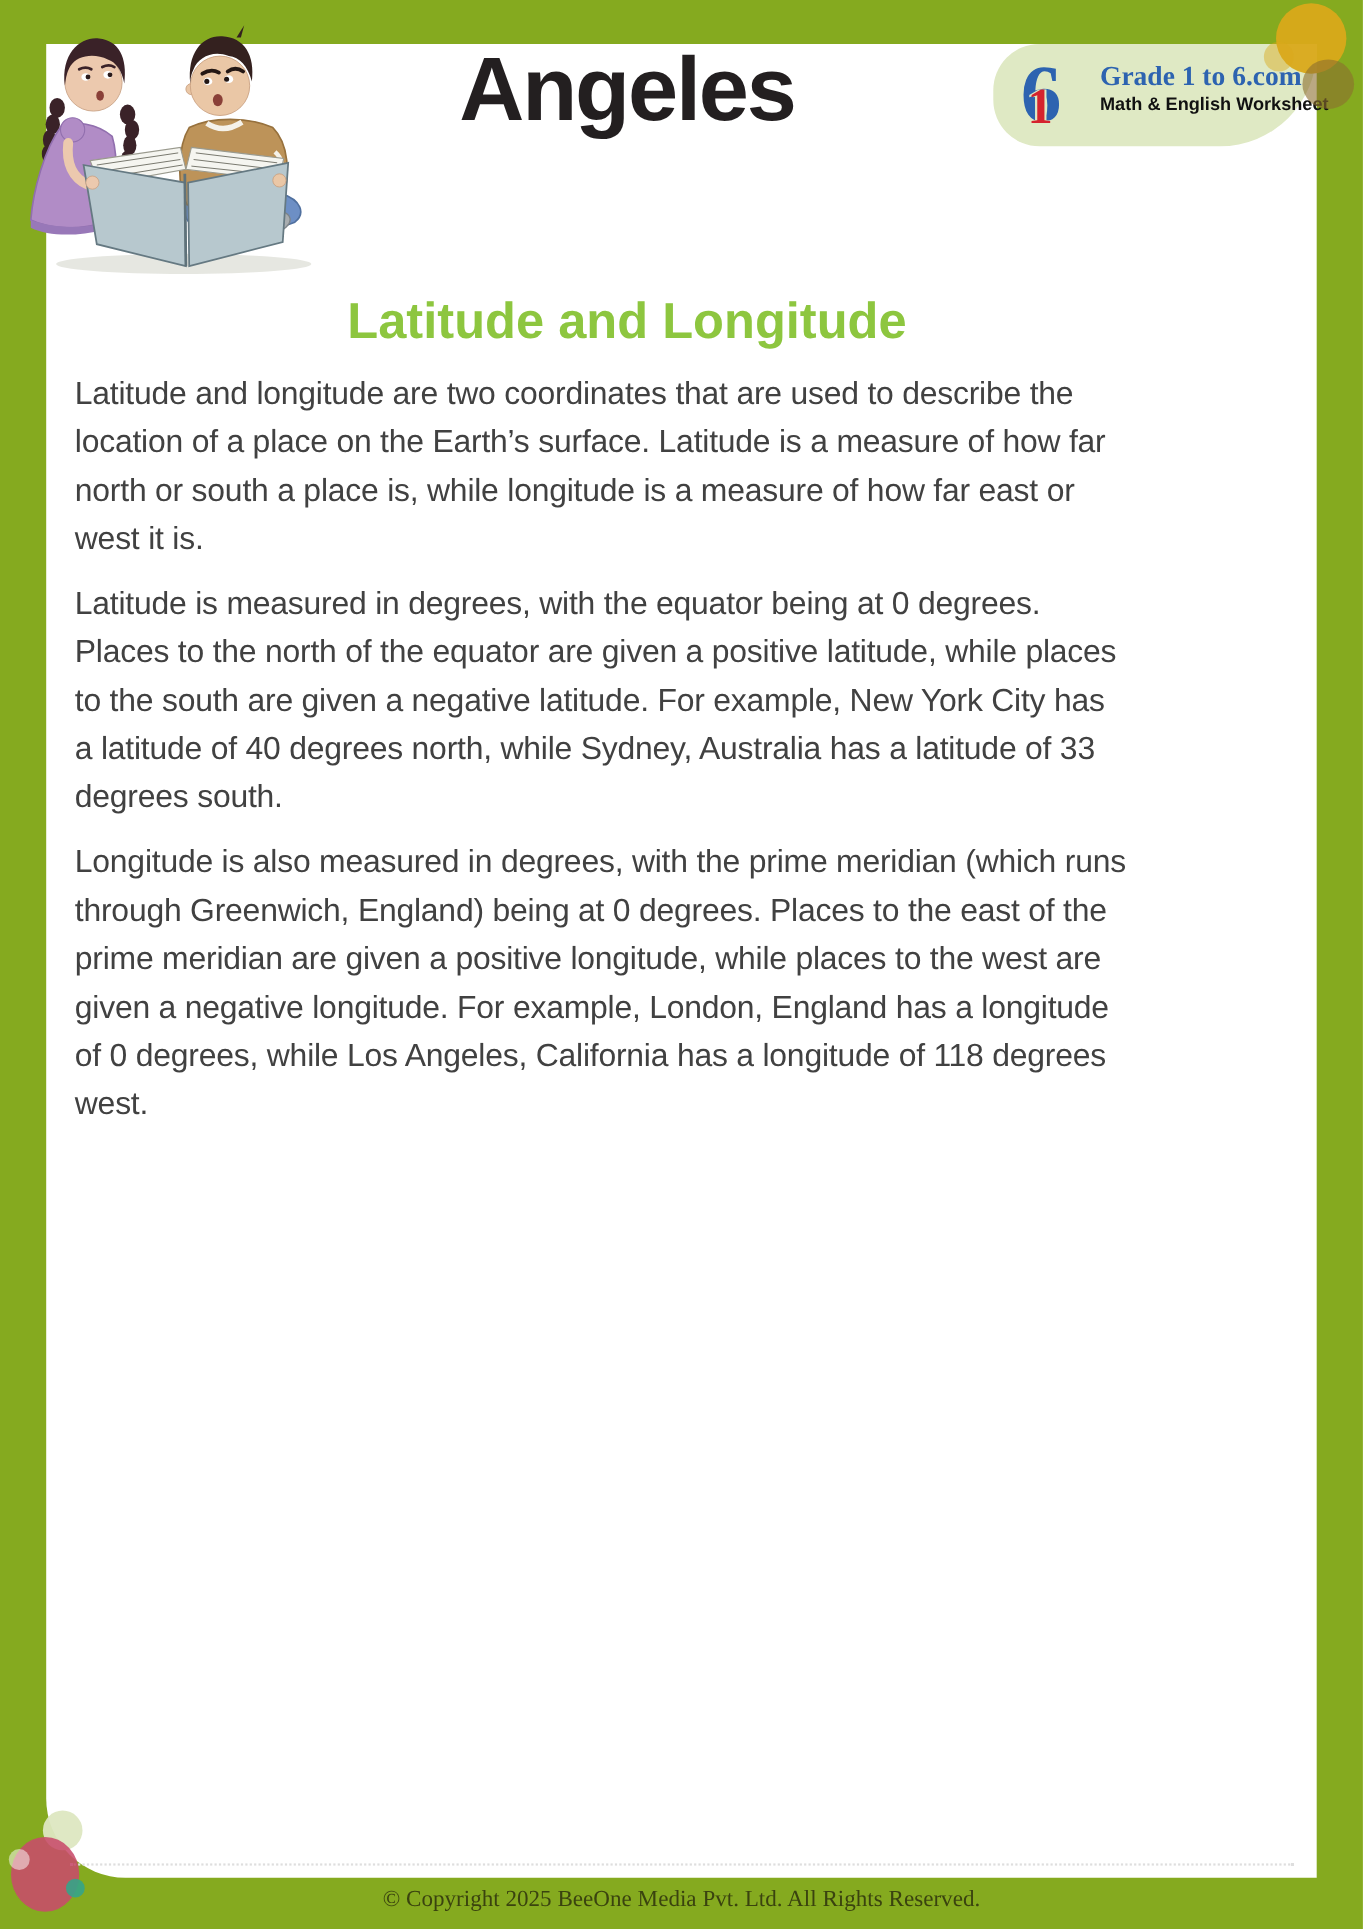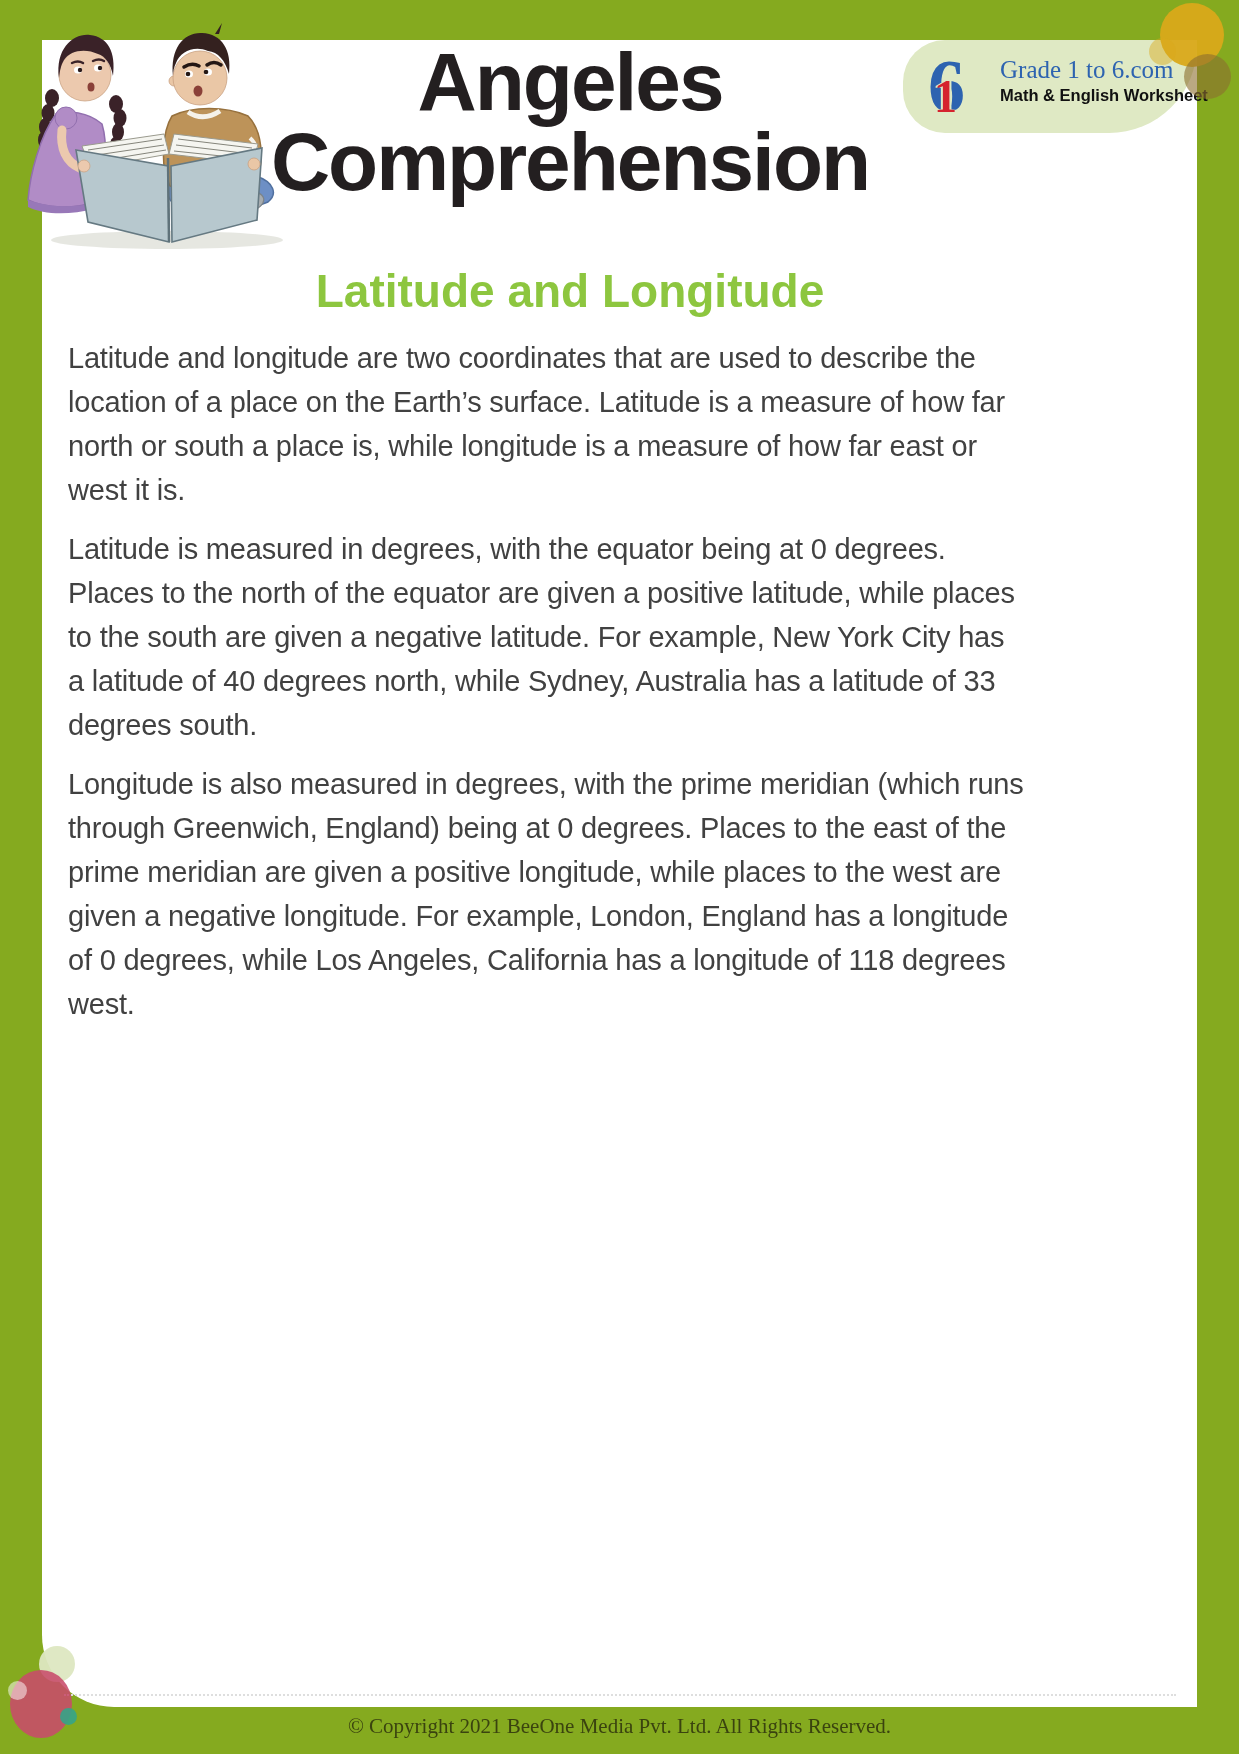--- a/index.html
+++ b/index.html
@@ -9,21 +9,21 @@
   
   #sheet{position:absolute;left:42px;top:40px;width:1155px;height:1667px;background:#ffffff;border-radius:0 0 0 72px;}
   #perforation{position:absolute;left:64px;top:1694px;width:1112px;border-top:2px dotted #dedede;}
 
   
   #logo-pill{position:absolute;left:903px;top:40px;width:294px;height:93px;background:var(--logo-pill-bg,#dfe9c4);border-radius:42px 0 88px 42px;}
   #logo-glyph{position:absolute;left:928px;top:48px;width:70px;height:84px;}
   #logo-six{position:absolute;left:0;top:-4px;font-family:"Liberation Serif",serif;font-weight:700;font-size:74px;line-height:84px;color:var(--logo-blue,#2d63b0);}
   #logo-one{position:absolute;left:6px;top:26px;font-family:"Liberation Serif",serif;font-weight:700;font-size:46px;line-height:46px;color:var(--logo-red,#d5232e);text-shadow:-2px 0 0 #dfe9c4,2px 0 0 #dfe9c4;}
   #logo-text{position:absolute;left:1000px;top:56px;width:200px;}
-  #logo-site{font-family:"Liberation Serif",serif;font-weight:400;font-size:25px;color:var(--logo-blue,#2d63b0);white-space:nowrap;}
+  #logo-site{font-family:"Liberation Serif",serif;font-weight:700;font-size:25px;color:var(--logo-blue,#2d63b0);white-space:nowrap;}
   #logo-tagline{font-weight:700;font-size:16.5px;color:#111111;margin-top:2px;white-space:nowrap;}
 
   
   .circle{position:absolute;border-radius:50%;}
   #circ-gold{left:1160px;top:3px;width:64px;height:64px;background:var(--circle-gold,#d9a91a);opacity:.95;}
   #circ-gold-small{left:1149px;top:38px;width:27px;height:27px;background:var(--circle-gold,#d9a91a);opacity:.45;}
   #circ-olive{left:1184px;top:54px;width:47px;height:45px;background:var(--circle-olive,#8c6e2e);opacity:.6;}
   #circ-pink{left:10px;top:1670px;width:62px;height:68px;background:var(--circle-pink,#c84b6b);opacity:.88;}
   #circ-palegreen{left:39px;top:1646px;width:36px;height:36px;background:#dde7c1;opacity:.95;}
   #circ-white{left:8px;top:1681px;width:19px;height:19px;background:#ffffff;opacity:.5;}
@@ -125,25 +125,24 @@
     <path d="M156,121 L230,130 M154,127 L229,136 M152,133 L228,141" stroke="#77776d" stroke-width="0.9" fill="none"></path>
     <polygon points="54,132 146,148 147,224 66,204" fill="#b7c8ce" stroke="#657982" stroke-width="1.6"></polygon>
     <polygon points="149,148 240,130 235,202 150,224" fill="#b7c8ce" stroke="#657982" stroke-width="1.6"></polygon>
     <line x1="146" y1="140" x2="147" y2="224" stroke="#5f727a" stroke-width="2.5"></line>
     <circle cx="62" cy="148" r="6" fill="#ecc9ae" stroke="#caa487" stroke-width="0.8"></circle>
     <circle cx="232" cy="146" r="6" fill="#eac7a6" stroke="#c9a181" stroke-width="0.8"></circle>
   </svg>
 
   <div id="title">
     <div>Angeles</div>
-    <div>Comprehension</div>
   </div>
   <div id="subtitle">Latitude and Longitude</div>
 
   <div id="article">
     <p>Latitude and longitude are two coordinates that are used to describe the location of a place on the Earth’s surface. Latitude is a measure of how far north or south a place is, while longitude is a measure of how far east or west it is.</p>
     <p>Latitude is measured in degrees, with the equator being at 0 degrees. Places to the north of the equator are given a positive latitude, while places to the south are given a negative latitude. For example, New York City has a latitude of 40 degrees north, while Sydney, Australia has a latitude of 33 degrees south.</p>
     <p>Longitude is also measured in degrees, with the prime meridian (which runs through Greenwich, England) being at 0 degrees. Places to the east of the prime meridian are given a positive longitude, while places to the west are given a negative longitude. For example, London, England has a longitude of 0 degrees, while Los Angeles, California has a longitude of 118 degrees west.</p>
   </div>
 
-  <div id="footer">© Copyright 2021 BeeOne Media Pvt. Ltd. All Rights Reserved.</div>
+  <div id="footer">© Copyright 2025 BeeOne Media Pvt. Ltd. All Rights Reserved.</div>
 
 </div>
 
 </body></html>

